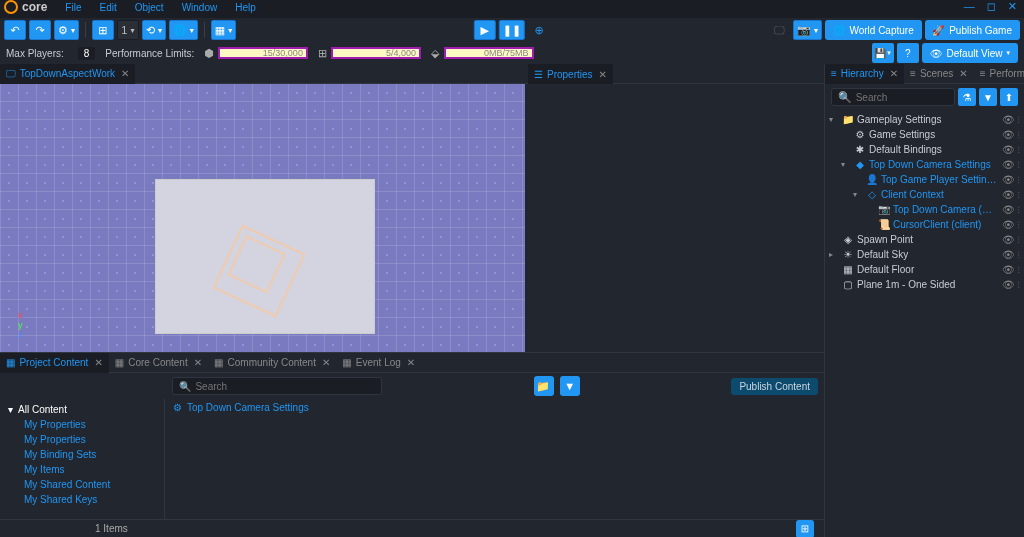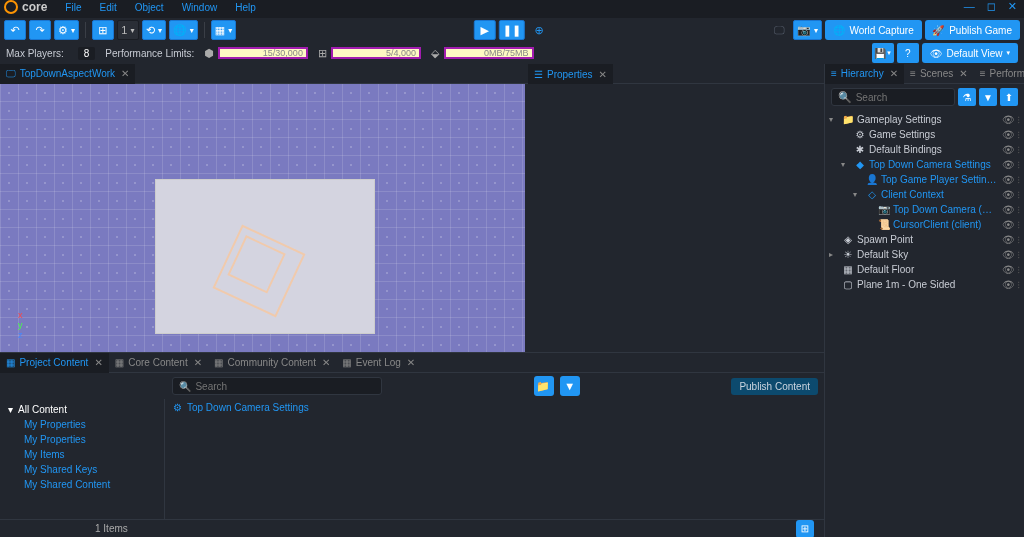--- a/index.html
+++ b/index.html
@@ -211,23 +211,24 @@
       </div>
       <div class="content-body">
         <div class="tree-col">
           <div class="tree-node head">
               <span>▾</span>
               <span>All Content</span>
             </div>
           <div id="content-tree">
               <div class="tree-node child">My Properties</div>
               <div class="tree-node child">My Properties</div>
+              <div class="tree-node child">My Binding Sets</div>
               <div class="tree-node child">My Items</div>
+              <div class="tree-node child">My Shared Content</div>
               <div class="tree-node child">My Shared Keys</div>
-              <div class="tree-node child">My Shared Content</div>
             </div>
         </div>
         <div class="detail-col">
           <div class="content-item">
               <span>⚙</span>
               <span>Top Down Camera Settings</span>
             </div>
         </div>
       </div>
       <div class="content-footer">

